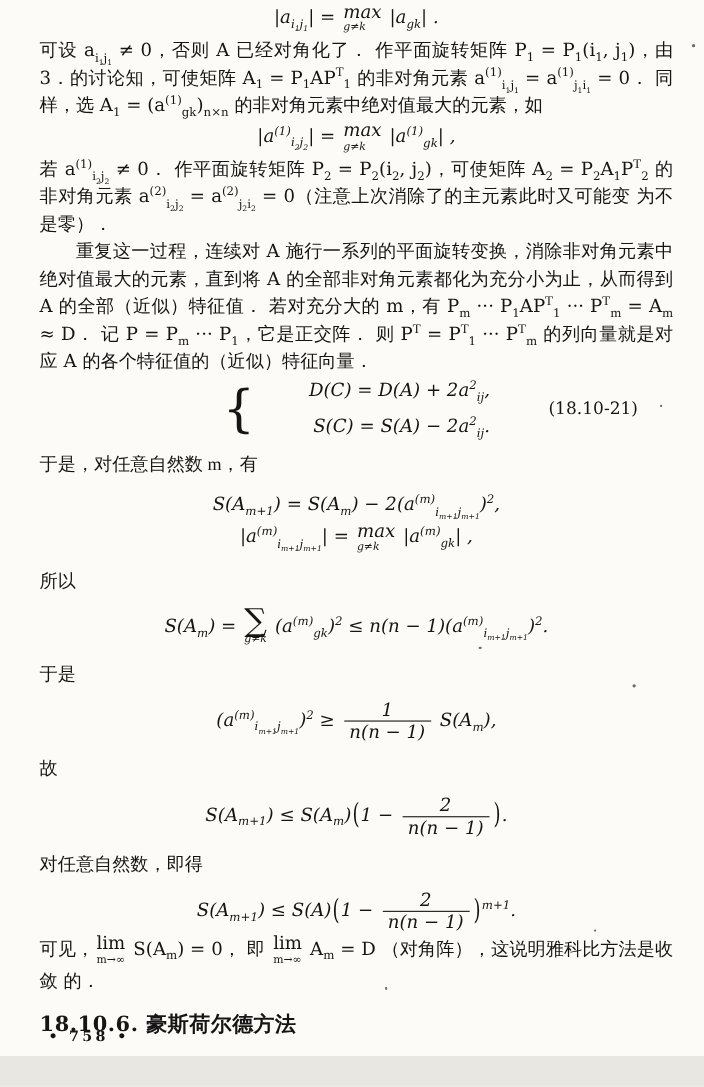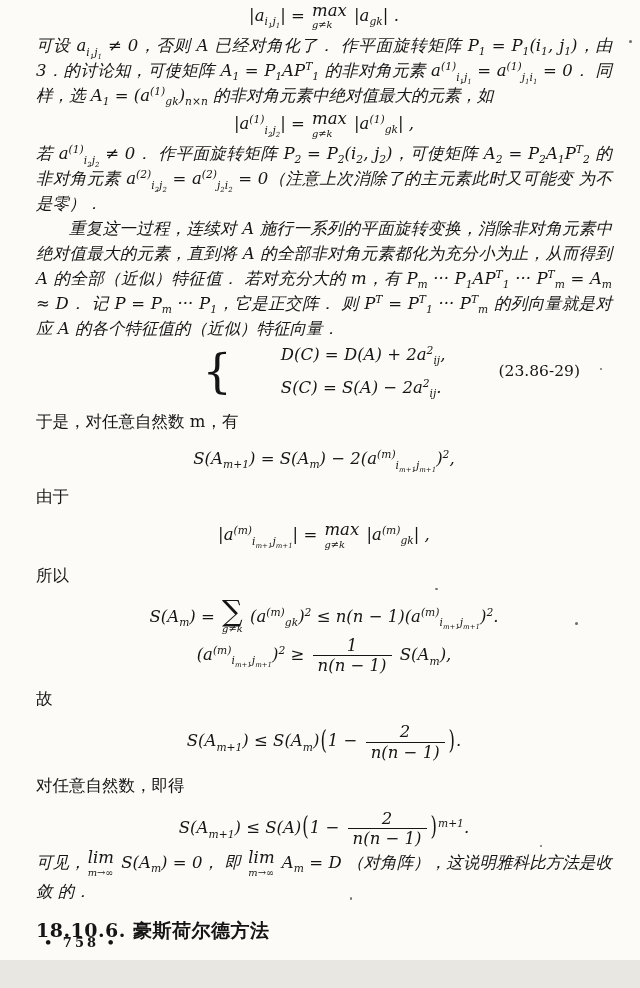--- a/index.html
+++ b/index.html
@@ -2,39 +2,39 @@
 <html><head>
 <meta charset="utf-8">
 <style>
   html,body{margin:0;padding:0;background:#e9e7e2;}
   .page{
     width:640px;height:960px;box-sizing:border-box;position:relative;
     background:#fcfbf7;color:#151515;overflow:hidden;
     padding:0 28px 0 36px;
     font-family:"DejaVu Serif","Liberation Serif",serif;
   }
-  .para{font-size:16.5px;line-height:25px;text-align:justify;margin:0;font-style:italic;}
+  .para{font-size:16.5px;line-height:25px;text-align:justify;margin:0;}
   .indent{text-indent:2em;}
   .fline{
     text-align:center;font-style:italic;font-size:16.5px;line-height:26px;
     margin:2px 0;font-family:"DejaVu Serif","Liberation Serif",serif;
   }
-  .label{font-size:16.5px;line-height:25px;margin:12px 0;}
+  .label{font-size:16.5px;line-height:25px;margin:12px 0;font-family:Liberation Serif, serif;}
   sub,sup{font-size:65%;line-height:0;}
   .frac{display:inline-block;vertical-align:middle;text-align:center;line-height:1.05;margin:0 3px;}
   .fr-n{display:block;border-bottom:1.4px solid #151515;padding:0 5px 1px;}
   .fr-d{display:block;padding:1px 5px 0;}
   .munder{display:inline-block;vertical-align:middle;text-align:left;line-height:1;margin:0 2px;}
   .um{display:block;line-height:1.05;}
   .um.big{font-size:175%;line-height:.8;font-style:normal;}
   .uu{display:block;font-size:60%;line-height:1.1;padding-top:1px;}
   .bigp{display:inline-block;transform:scaleY(1.55);transform-origin:50% 54%;font-style:normal;padding:0 1px;}
   .eqsystem{position:relative;display:flex;justify-content:center;align-items:center;margin:4px 0;font-style:italic;font-size:16.5px;}
   .brace{font-size:46px;font-weight:400;line-height:.9;margin-right:5px;font-style:normal;}
-  .eqcol{display:flex;flex-direction:column;gap:14px;text-align:left;margin-left:44px;}
+  .eqcol{display:flex;flex-direction:column;gap:14px;text-align:right;margin-left:44px;}
   .eqno{position:absolute;right:32px;top:50%;transform:translateY(-50%);font-style:normal;font-size:15.5px;}
   .section-heading{font-size:19px;font-weight:bold;margin:14px 0 12px;letter-spacing:.5px;}
   .pagenum{position:absolute;left:44px;bottom:10px;font-size:13px;font-weight:bold;letter-spacing:3px;}
   .speck{position:absolute;background:#3a3a3a;border-radius:50%;opacity:.75;}
 </style>
 </head>
 <body>
 
 <div class="page">
 
@@ -48,35 +48,35 @@
 
   <p class="para indent">重复这一过程，连续对 A 施行一系列的平面旋转变换，消除非对角元素中绝对值最大的元素，直到将 A 的全部非对角元素都化为充分小为止，从而得到 A 的全部（近似）特征值． 若对充分大的 m，有 P<sub>m</sub> ··· P<sub>1</sub>AP<sup>T</sup><sub>1</sub> ··· P<sup>T</sup><sub>m</sub> = A<sub>m</sub> ≈ D． 记 P = P<sub>m</sub> ··· P<sub>1</sub>，它是正交阵． 则 P<sup>T</sup> = P<sup>T</sup><sub>1</sub> ··· P<sup>T</sup><sub>m</sub> 的列向量就是对应 A 的各个特征值的（近似）特征向量．</p>
 
 
   <div class="eqsystem">
     <span class="brace">{</span>
     <span class="eqcol">
       <span>D(C) = D(A) + 2a<sup>2</sup><sub>ij</sub>,</span>
       <span>S(C) = S(A) − 2a<sup>2</sup><sub>ij</sub>.</span>
     </span>
-    <span class="eqno">(23.86-29)</span>
+    <span class="eqno">(18.10-21)</span>
   </div>
 
   <p class="label">于是，对任意自然数 m，有</p>
 
   <div class="fline">S(A<sub>m+1</sub>) = S(A<sub>m</sub>) − 2(a<sup>(m)</sup><sub>i<sub>m+1</sub>j<sub>m+1</sub></sub>)<sup>2</sup>,</div>
 
-  <p class="label">由于</p>
 
   <div class="fline">|a<sup>(m)</sup><sub>i<sub>m+1</sub>j<sub>m+1</sub></sub>| = <span class="munder"><span class="um">max</span><span class="uu">g≠k</span></span> |a<sup>(m)</sup><sub>gk</sub>| ,</div>
 
   <p class="label">所以</p>
 
   <div class="fline">S(A<sub>m</sub>) = <span class="munder"><span class="um big">∑</span><span class="uu">g≠k</span></span> (a<sup>(m)</sup><sub>gk</sub>)<sup>2</sup> ≤ n(n − 1)(a<sup>(m)</sup><sub>i<sub>m+1</sub>j<sub>m+1</sub></sub>)<sup>2</sup>.</div>
 
+  <p class="label">于是</p>
 
   <div class="fline">(a<sup>(m)</sup><sub>i<sub>m+1</sub>j<sub>m+1</sub></sub>)<sup>2</sup> ≥ <span class="frac"><span class="fr-n">1</span><span class="fr-d">n(n − 1)</span></span> S(A<sub>m</sub>),</div>
 
   <p class="label">故</p>
 
   <div class="fline">S(A<sub>m+1</sub>) ≤ S(A<sub>m</sub>)<span class="bigp">(</span>1 − <span class="frac"><span class="fr-n">2</span><span class="fr-d">n(n − 1)</span></span><span class="bigp">)</span>.</div>
 
   <p class="label">对任意自然数，即得</p>
 
   <div class="fline">S(A<sub>m+1</sub>) ≤ S(A)<span class="bigp">(</span>1 − <span class="frac"><span class="fr-n">2</span><span class="fr-d">n(n − 1)</span></span><span class="bigp">)</span><sup>m+1</sup>.</div>

